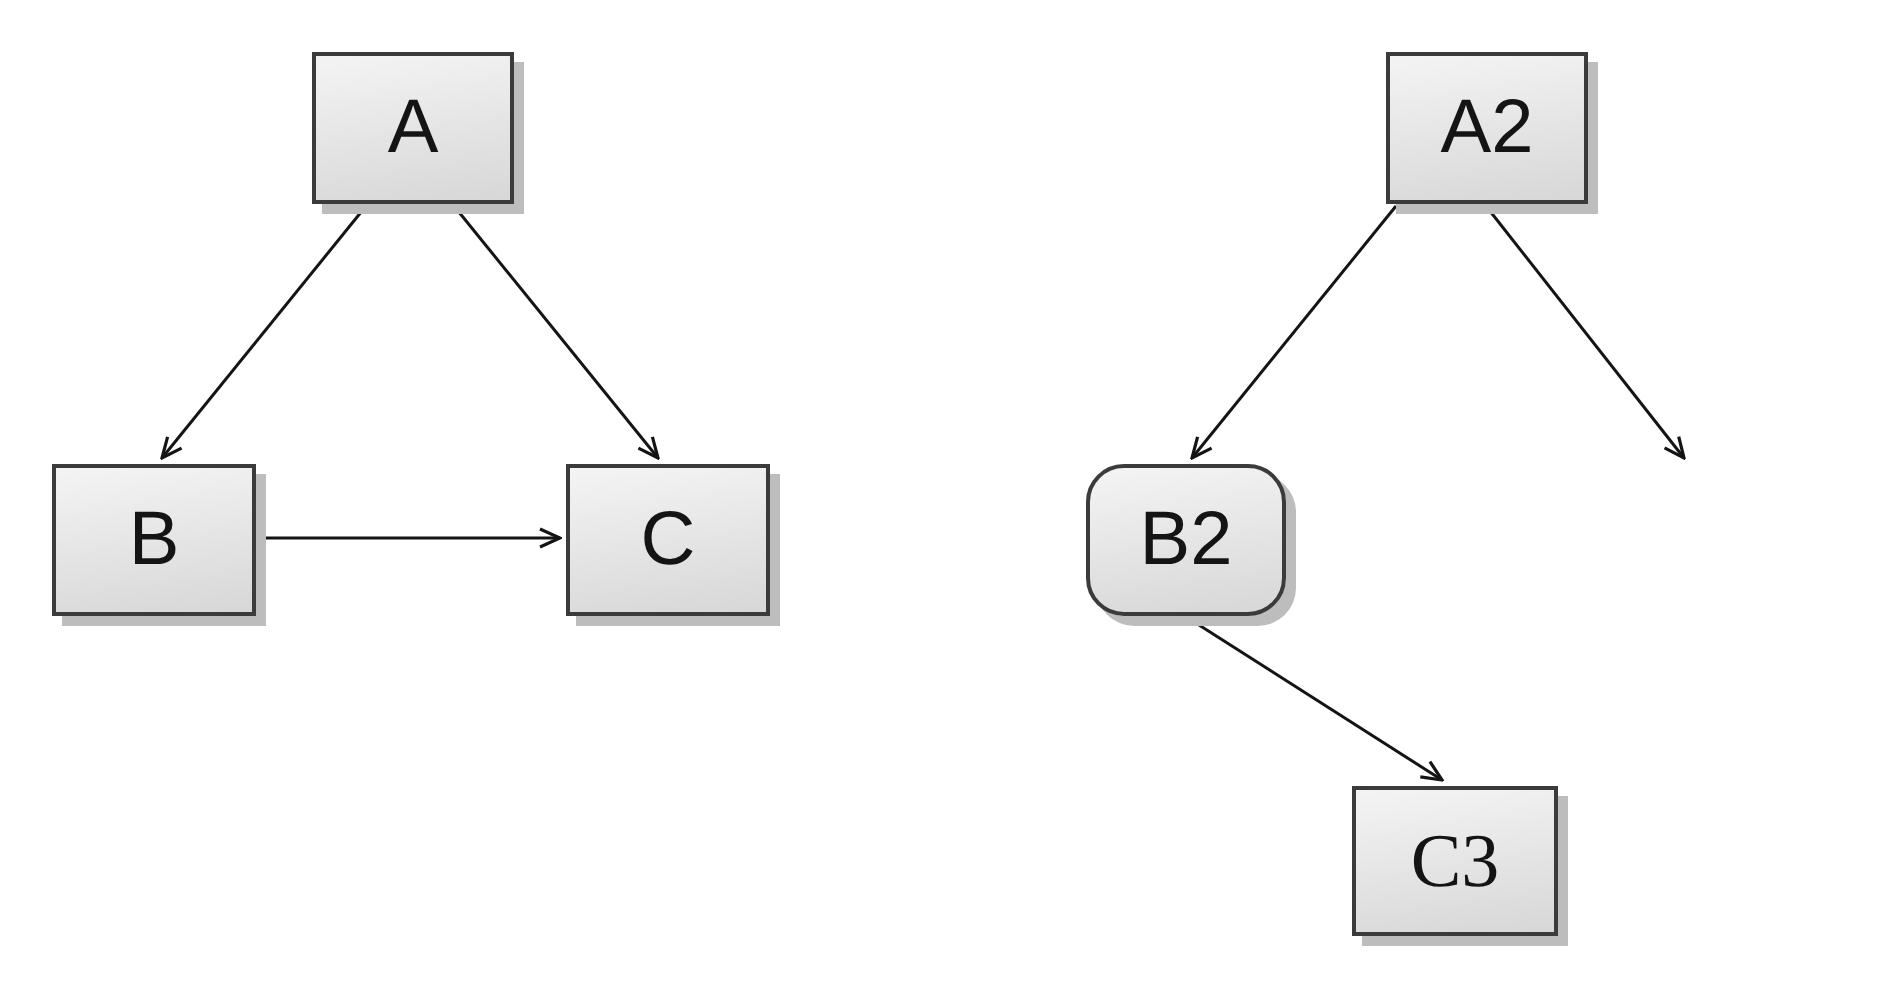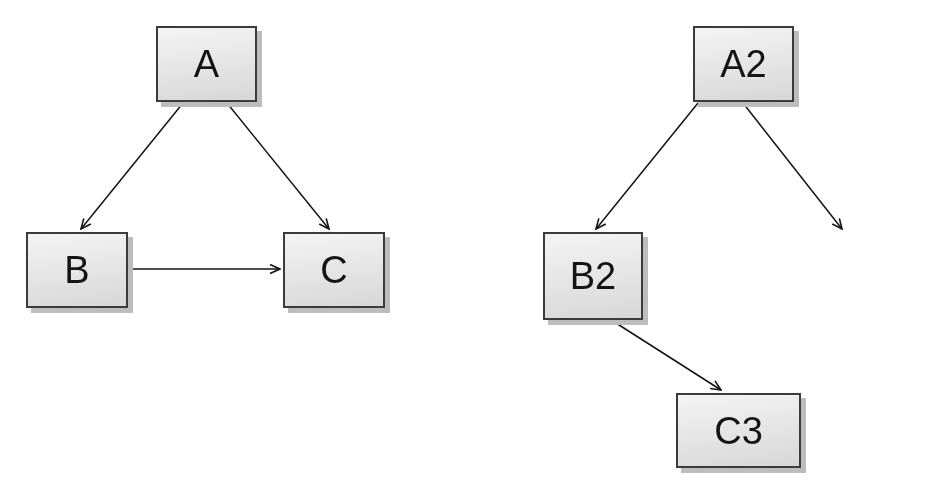--- a/index.html
+++ b/index.html
@@ -75,20 +75,20 @@
       </div>
       <div class="node" style="left: 26px; top: 232px; width: 102px; height: 76px;">
         <span class="node-label">B</span>
       </div>
       <div class="node" style="left: 283px; top: 232px; width: 102px; height: 76px;">
         <span class="node-label">C</span>
       </div>
       <div class="node" style="left: 669px; top: 26px; width: 101px; height: 76px; margin-left: 24px;">
         <span class="node-label">A2</span>
       </div>
-      <div class="node" style="left: 543px; top: 232px; width: 100px; height: 88px;">
+      <div class="node" style="left: 543px; top: 232px; width: 100px; height: 76px; border-radius: 19px;">
         <span class="node-label">B2</span>
       </div>
-      <div class="node" style="left: 676px; top: 393px; width: 125px; height: 75px;">
+      <div class="node" style="left: 676px; top: 393px; width: 103px; height: 75px; font-family: Liberation Serif, serif;">
         <span class="node-label">C3</span>
       </div>
     </div>
 </div>
 
 </body></html>

